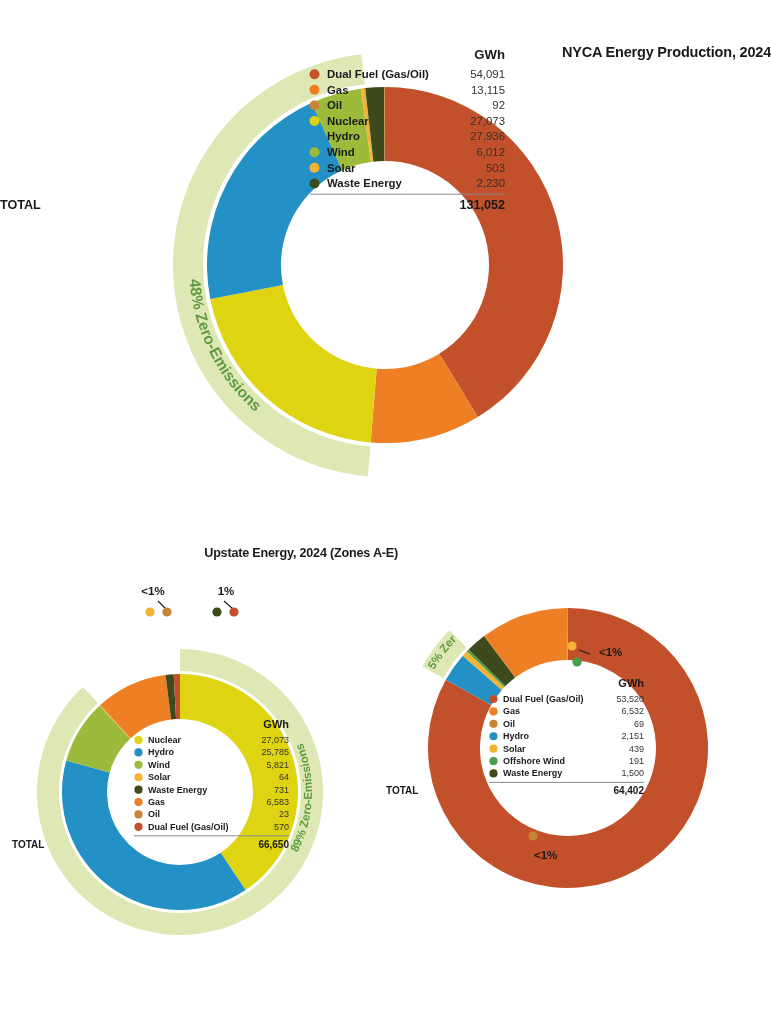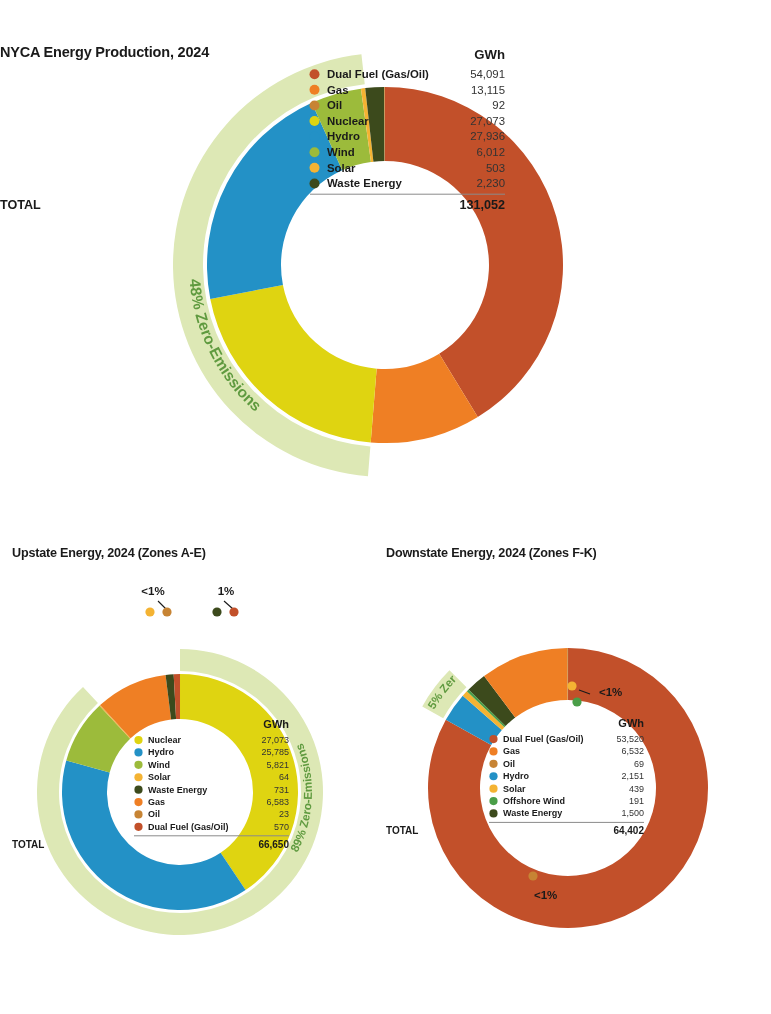--- a/index.html
+++ b/index.html
@@ -4,21 +4,21 @@
 <title>NYCA Energy Production 2024</title>
 <style>
   html,body{margin:0;padding:0;background:#ffffff;}
   body{width:771px;height:1014px;font-family:"Liberation Sans",sans-serif;
        -webkit-font-smoothing:antialiased;overflow:hidden;position:relative;}
   .chart-block{position:absolute;}
   #chart-nyca{left:0;top:0;width:771px;height:520px;}
   #chart-upstate{left:12px;top:520px;width:386px;height:494px;}
   #chart-downstate{left:386px;top:520px;width:385px;height:494px;}
   .chart-title{
-    text-align:left;font-weight:bold;color:#1a1a1a;
+    text-align:right;font-weight:bold;color:#1a1a1a;
     font-family:"Liberation Sans",sans-serif;letter-spacing:-0.2px;
   }
   #chart-nyca .chart-title{font-size:14.5px;padding-top:44px;}
   #chart-upstate .chart-title{font-size:12.6px;padding-top:26px;}
   #chart-downstate .chart-title{font-size:12.6px;padding-top:26px;}
   .svg-wrap{position:relative;width:100%;}
   svg{display:block;overflow:visible;}
   .pct-label{fill:#ffffff;font-weight:bold;font-family:"Liberation Sans",sans-serif;}
   .pct-dark{fill:#1a1a1a;font-weight:bold;font-family:"Liberation Sans",sans-serif;}
   .ze-text{fill:#5f9a3f;font-weight:bold;font-family:"Liberation Sans",sans-serif;}
@@ -163,21 +163,20 @@
           <text x="277" y="269.8" class="leg-val" font-size="9">570</text>
           <line x1="122" y1="275.8" x2="277" y2="275.8" class="leg-rule"></line>
           <text x="NaN" y="287.8" class="leg-total" font-size="10">TOTAL</text>
           <text x="277" y="287.8" class="leg-total" font-size="10" text-anchor="end">66,650</text>
         </g>
       </svg>
   </div>
 </div>
 
 <div class="chart-block" id="chart-downstate">
-  <div class="chart-title">Downstate Energy, 2024 (Zones F-K)</div>
   <div class="svg-wrap">
     <svg id="svg-downstate" viewBox="0 0 385 440" width="385" height="440">
         <path d="M 36.26241479365723 146.4551886492833 A 167 167 0 0 1 63.45404861837474 110.37407849021824 L 80.49059252950651 127.27840253952819 A 143 143 0 0 0 57.206738416125646 158.1742034541767 Z" fill="#dde8b5"></path>
         <defs>
           <path id="svg-downstate-zepath" d="M 46.73457660489143 152.31469605172998 A 155 155 0 0 1 71.97232057394064 118.8262405148732" fill="none"></path>
         </defs>
         <text class="ze-text" font-size="11.6"><textPath href="#svg-downstate-zepath" startOffset="6%" text-anchor="start" xlink:href="#svg-downstate-zepath">5% Zero-Emissions</textPath></text>
         <g>
           <text x="239.66347840336294" y="330.40085243897823" class="pct-label" font-size="11.6" text-anchor="middle">83%</text>
           <text x="88.89184003546178" y="166.2810478342961" class="pct-label" font-size="11.6" text-anchor="middle">3%</text>

